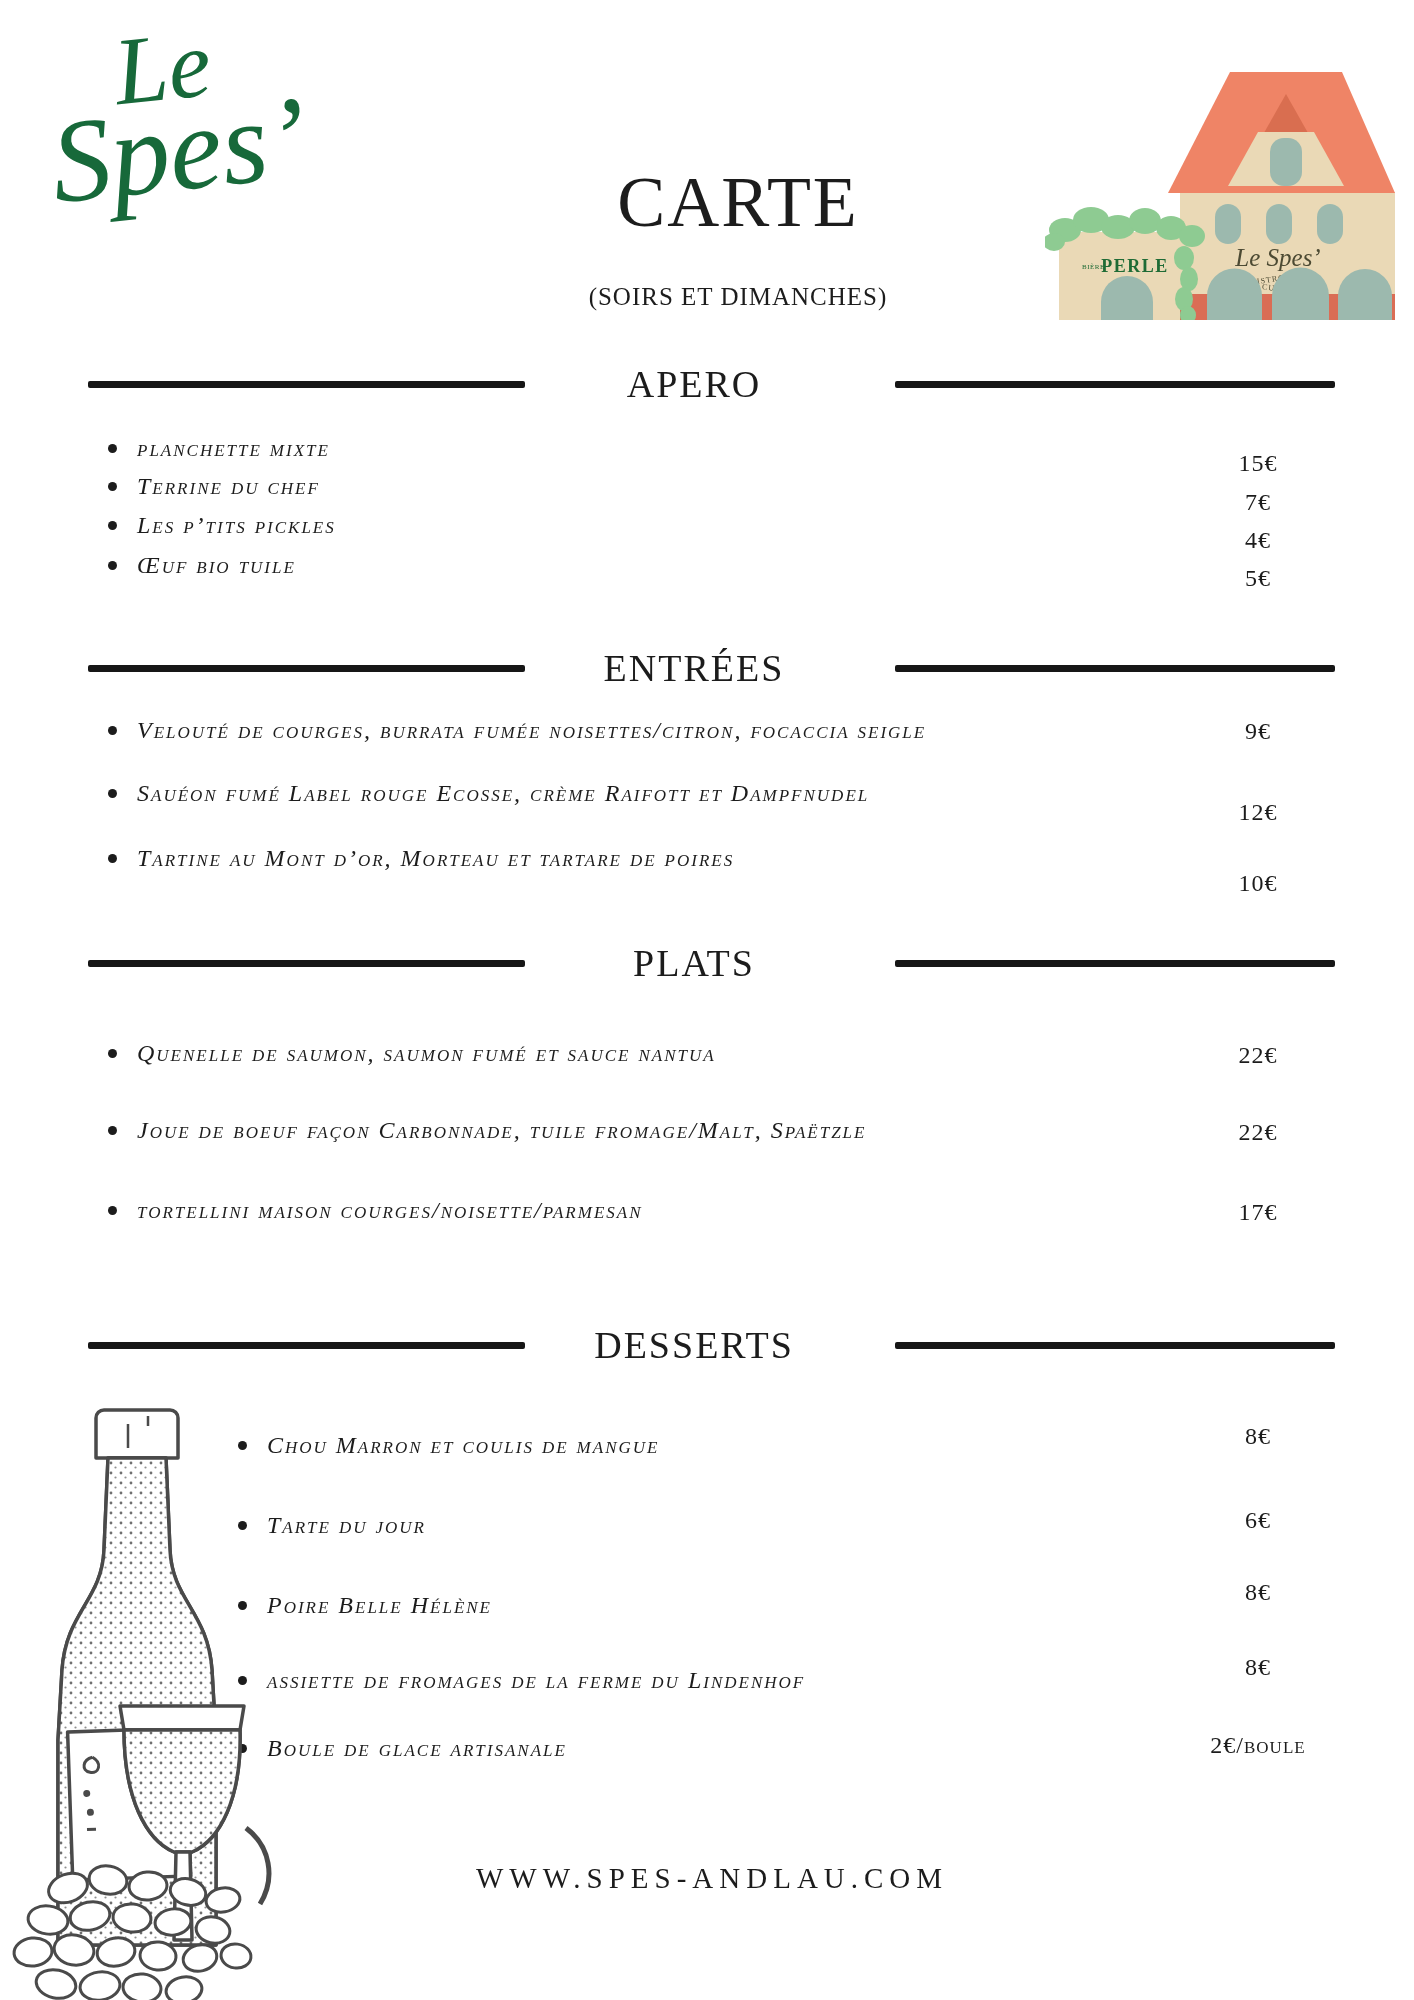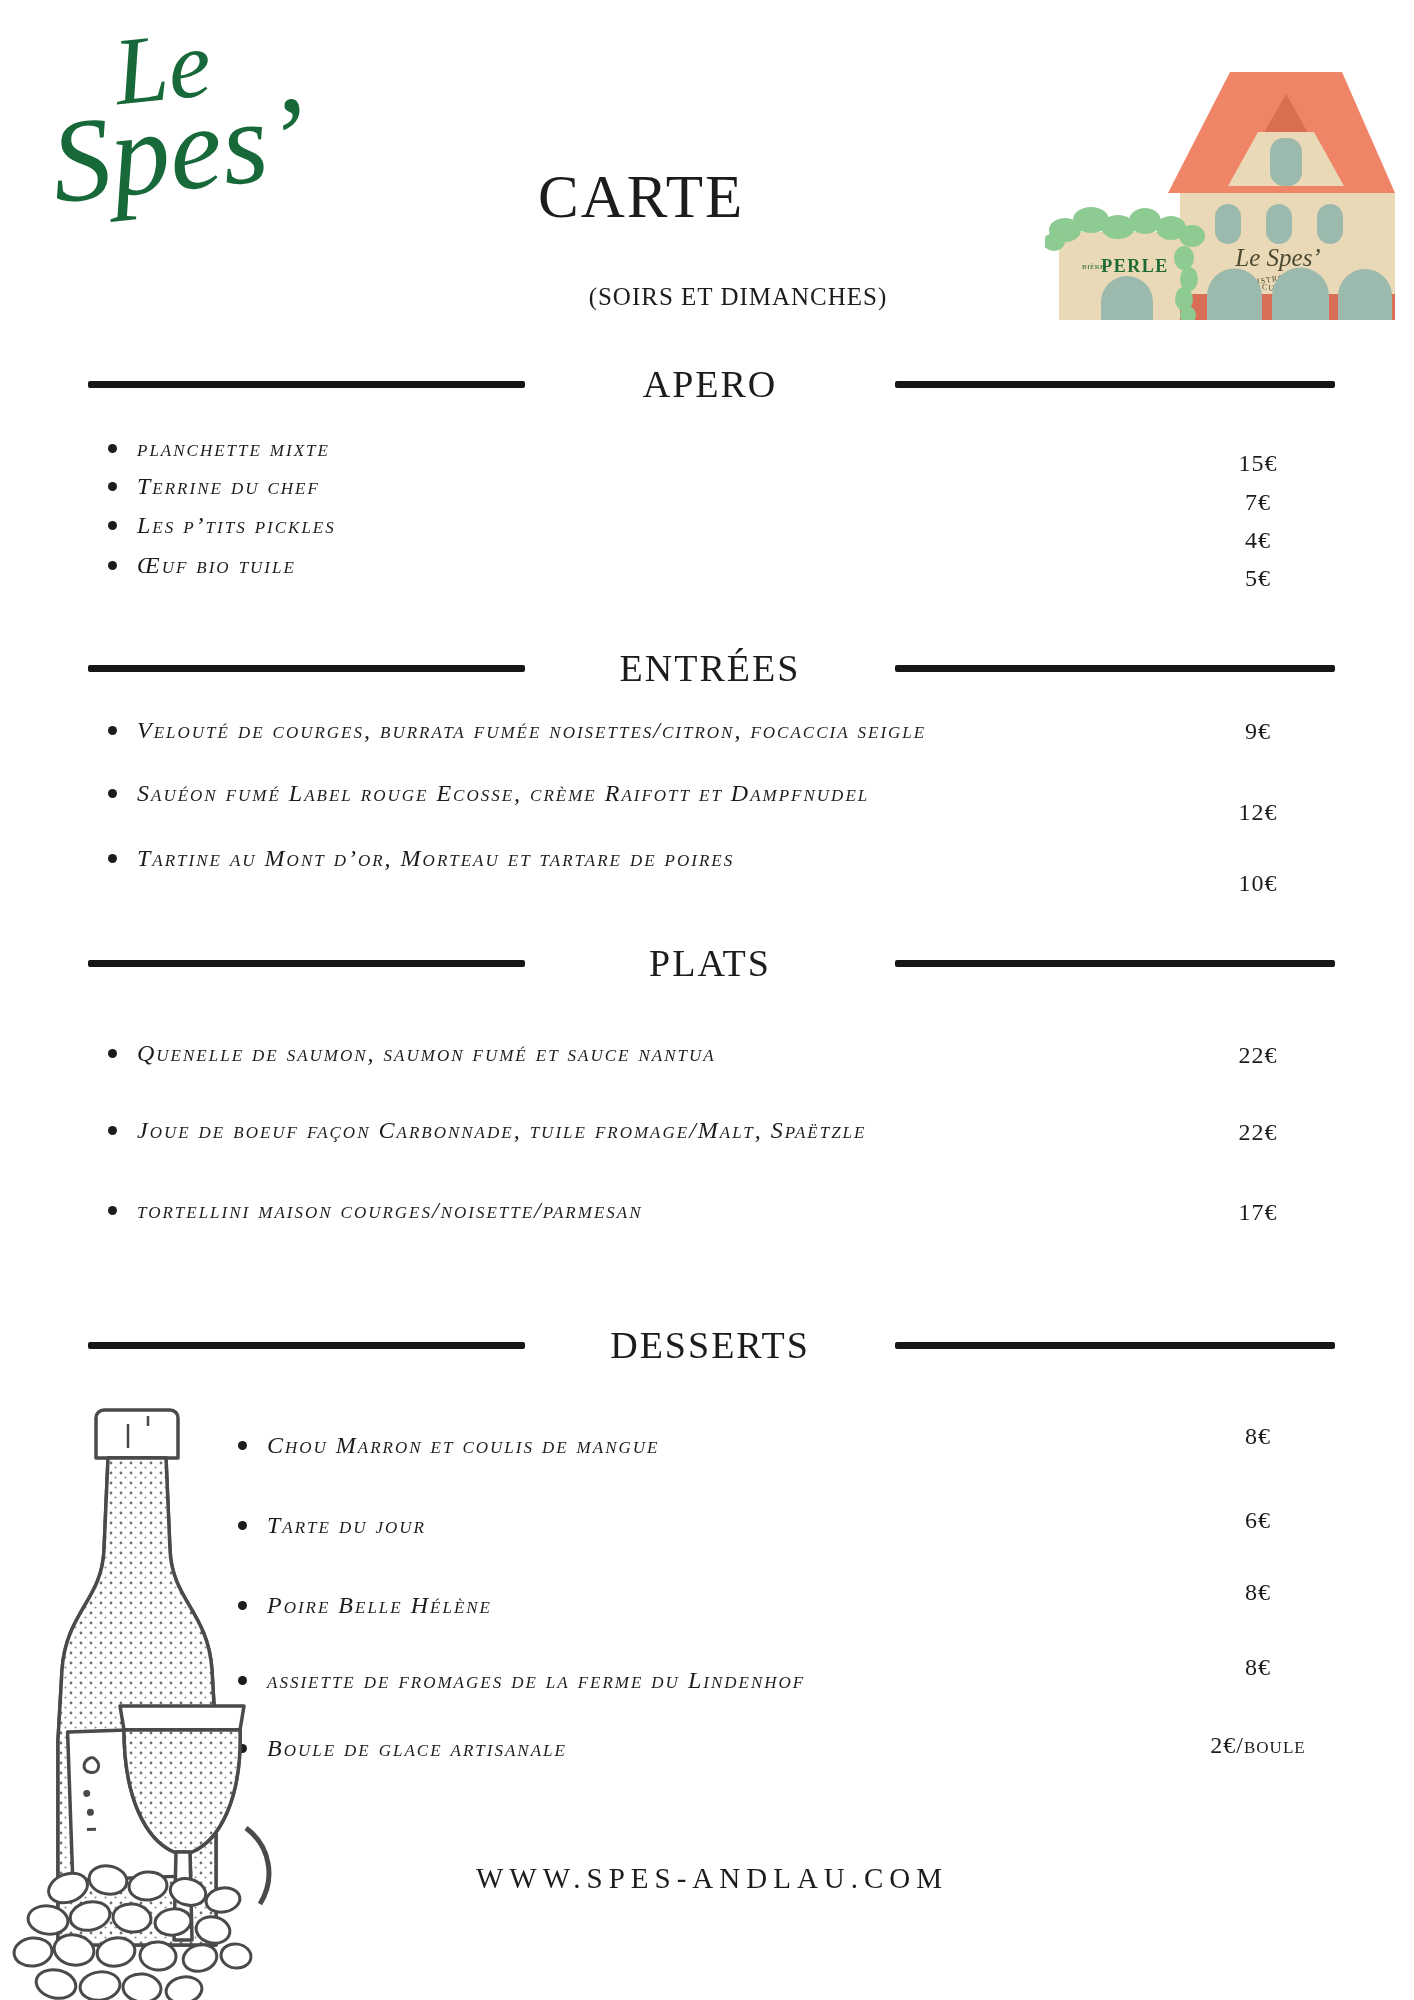--- a/index.html
+++ b/index.html
@@ -7,29 +7,29 @@
     position:relative;width:1414px;height:2000px;margin:0 auto;
     background:#ffffff;overflow:hidden;
     font-family:"Liberation Serif",serif;color:#1c1c1c;
   }
   
   .logo{position:absolute;left:52px;top:22px;width:300px;height:270px;
         transform:rotate(-6deg);line-height:.88;}
   .logo .l1{font-style:italic;font-size:96px;margin-left:72px;}
   .logo .l2{font-style:italic;font-size:118px;margin-top:-10px;}
   
-  .title{position:absolute;left:538px;top:166px;width:400px;
-         font-size:61px;letter-spacing:2px;line-height:1;white-space:nowrap;}
+  .title{position:absolute;left:538px;top:166px;width:400px;text-align:center;
+         font-size:72px;letter-spacing:2px;line-height:1;white-space:nowrap;}
   .subtitle{position:absolute;left:488px;top:283px;width:500px;text-align:center;
             font-size:25px;letter-spacing:1px;white-space:nowrap;}
   
   .hline{position:absolute;height:7px;background:#161616;border-radius:2px;}
   .hline.left{left:88px;width:437px;}
   .hline.right{left:895px;width:440px;}
-  .sec-title{position:absolute;left:525px;width:370px;text-align:center;
+  .sec-title{position:absolute;left:509px;width:370px;text-align:center;
              font-size:38px;letter-spacing:2px;line-height:50px;white-space:nowrap;}
   
   .item{position:absolute;left:108px;font-variant:small-caps;font-size:24px;
         letter-spacing:2px;line-height:30px;white-space:nowrap;font-style:italic;}
   .item.indent{left:238px;}
   .dot{display:inline-block;width:9px;height:9px;border-radius:50%;
        background:#1c1c1c;margin-right:20px;vertical-align:3px;}
   .price{position:absolute;left:1178px;width:160px;text-align:center;
          font-variant:small-caps;font-size:24px;letter-spacing:1px;
          line-height:30px;white-space:nowrap;}

